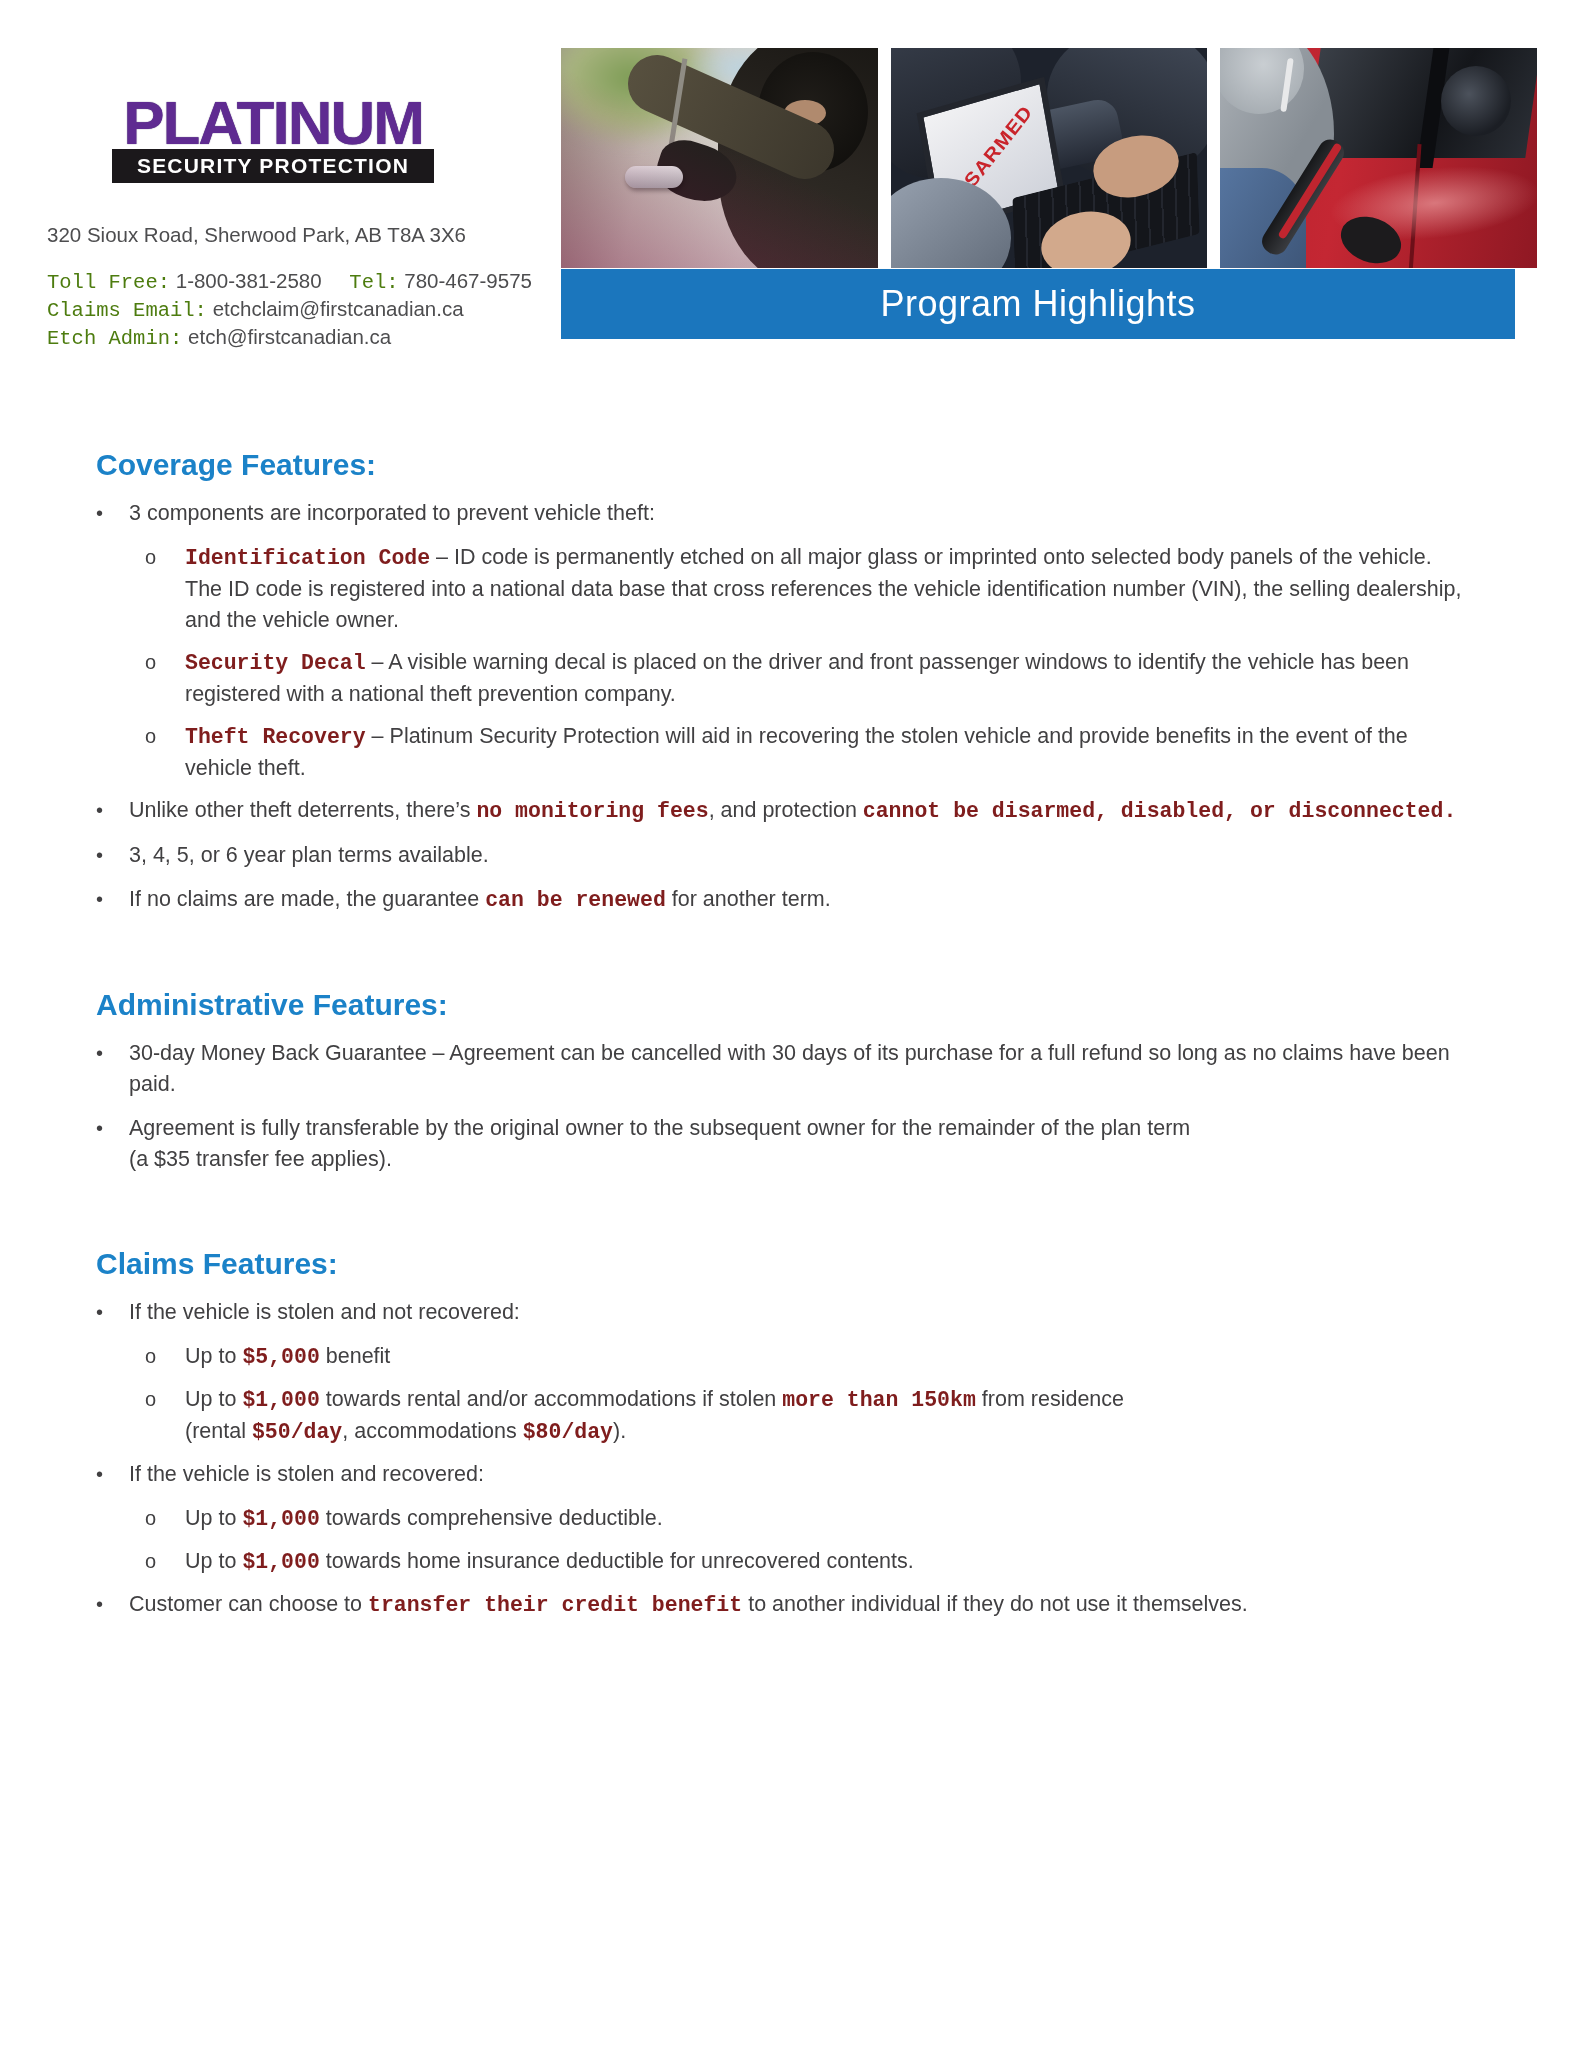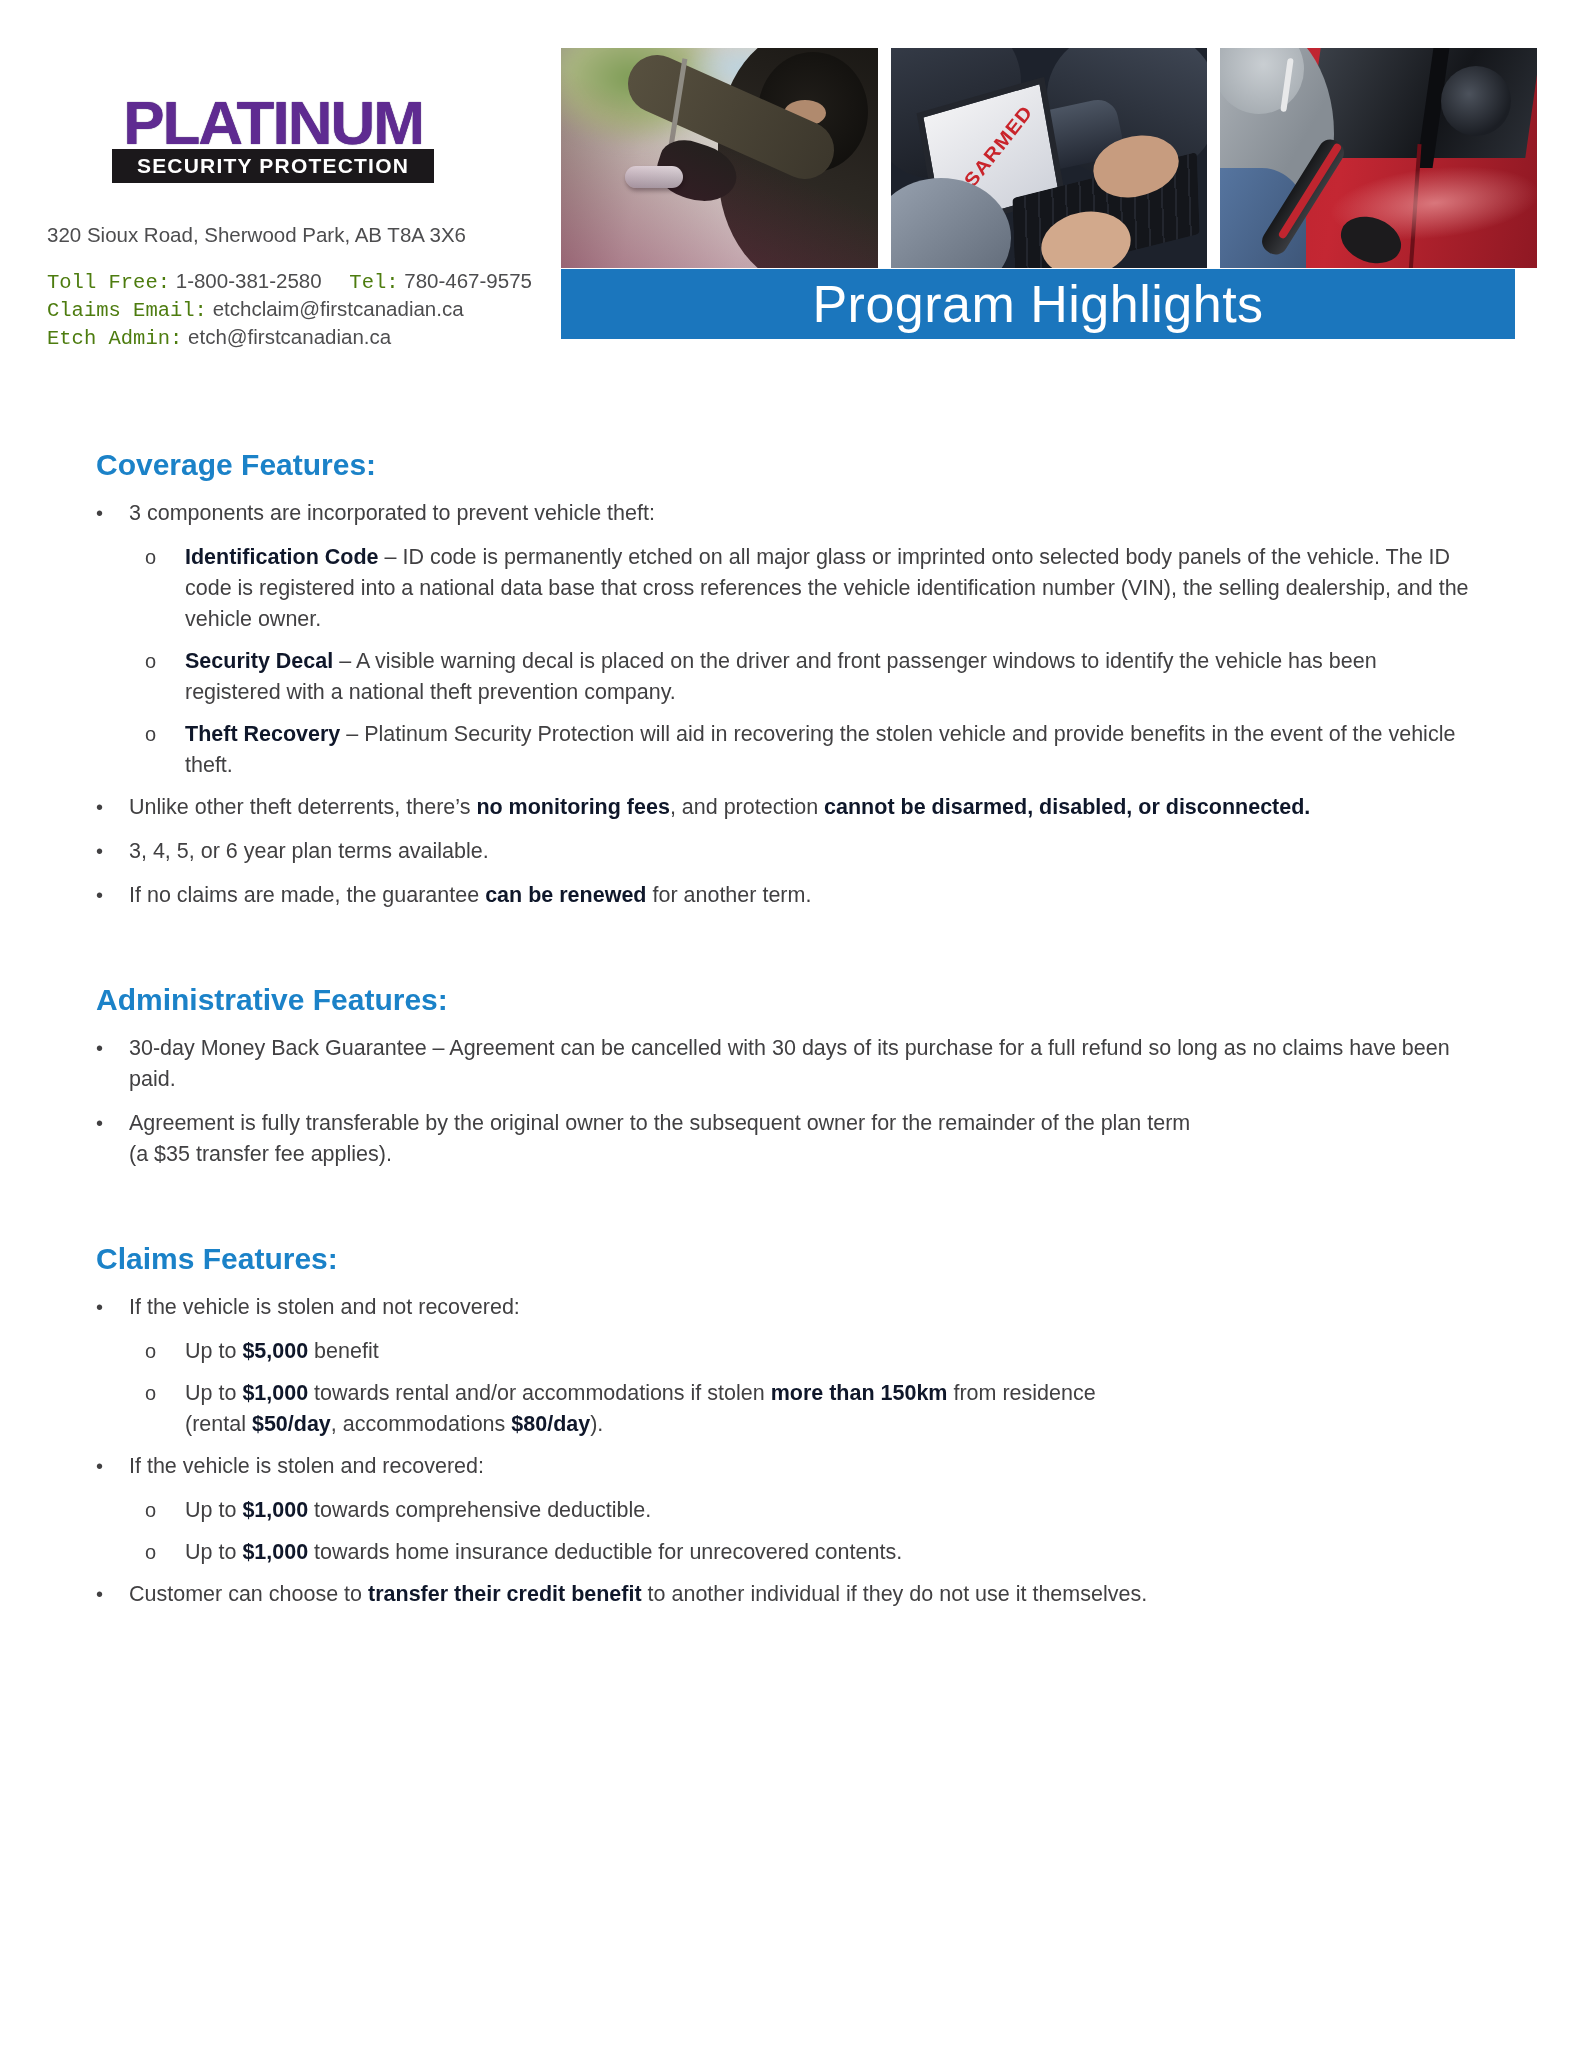--- a/index.html
+++ b/index.html
@@ -100,33 +100,33 @@
     background:linear-gradient(90deg,#17181a,#3a3c40); transform:rotate(32deg); }
   .p3 .barstripe { left:86px; top:88px; width:8px; height:110px; border-radius:4px;
     background:#c0252f; transform:rotate(32deg); }
   .p3 .glove3 { left:120px; top:170px; width:62px; height:44px; border-radius:50%;
     background:#1c1b1d; transform:rotate(20deg); }
 
   
   .banner {
     position:absolute; left:561px; top:269px; width:954px; height:70px; background:#1b76bd;
     display:flex; align-items:center; justify-content:center;
-    color:#ffffff; font-size:52px; font-weight:500; letter-spacing:.5px;
+    color:#ffffff; font-size:36px; font-weight:500; letter-spacing:.5px;
   }
 
   
   .content { position:absolute; left:96px; top:448px; width:1374px; font-size:21.5px; line-height:31px; }
   h2.sec { color:#1b82c8; font-size:30px; font-weight:700; margin:0 0 16px 0; line-height:34px; }
   .section { margin-top:0; }
   .section + .section { margin-top:72px; }
   .li { display:grid; grid-template-columns:33px 1fr; margin-bottom:13px; }
   .li > .marker { color:#414042; font-size:20px; line-height:31px; }
   .sub { display:grid; grid-template-columns:40px 1fr; margin:11px 0 11px 49px; }
   .sub > .marker { font-size:20px; line-height:31px; }
-  b { font-weight:700; color:#0f172a; }
+  b { font-weight:700; color:#7f1d1d;font-family:Liberation Mono, monospace; }
 </style>
 </head>
 <body>
 
 <div class="page">
 
   <div class="logo-word">PLATINUM</div>
   <div class="logo-bar">SECURITY PROTECTION</div>
 
   <div class="contact-block">

